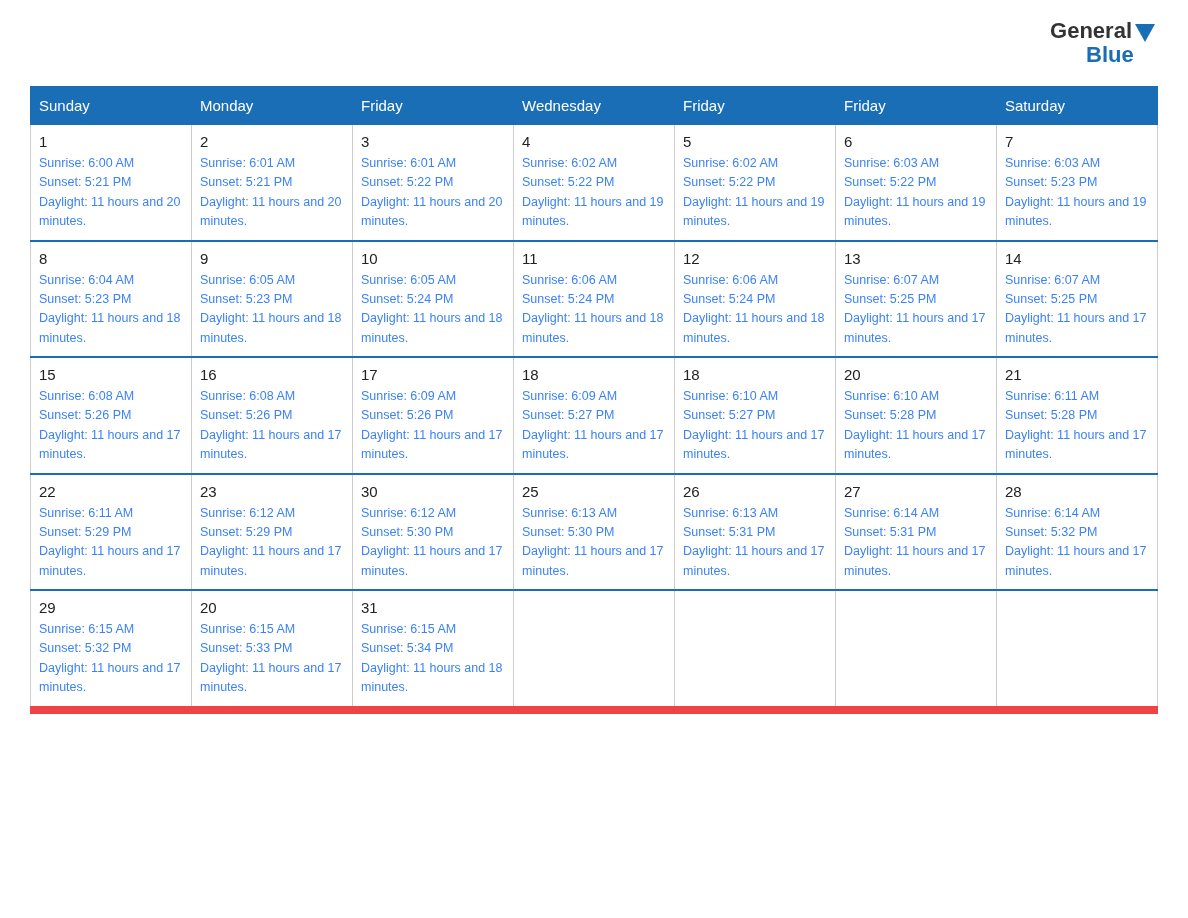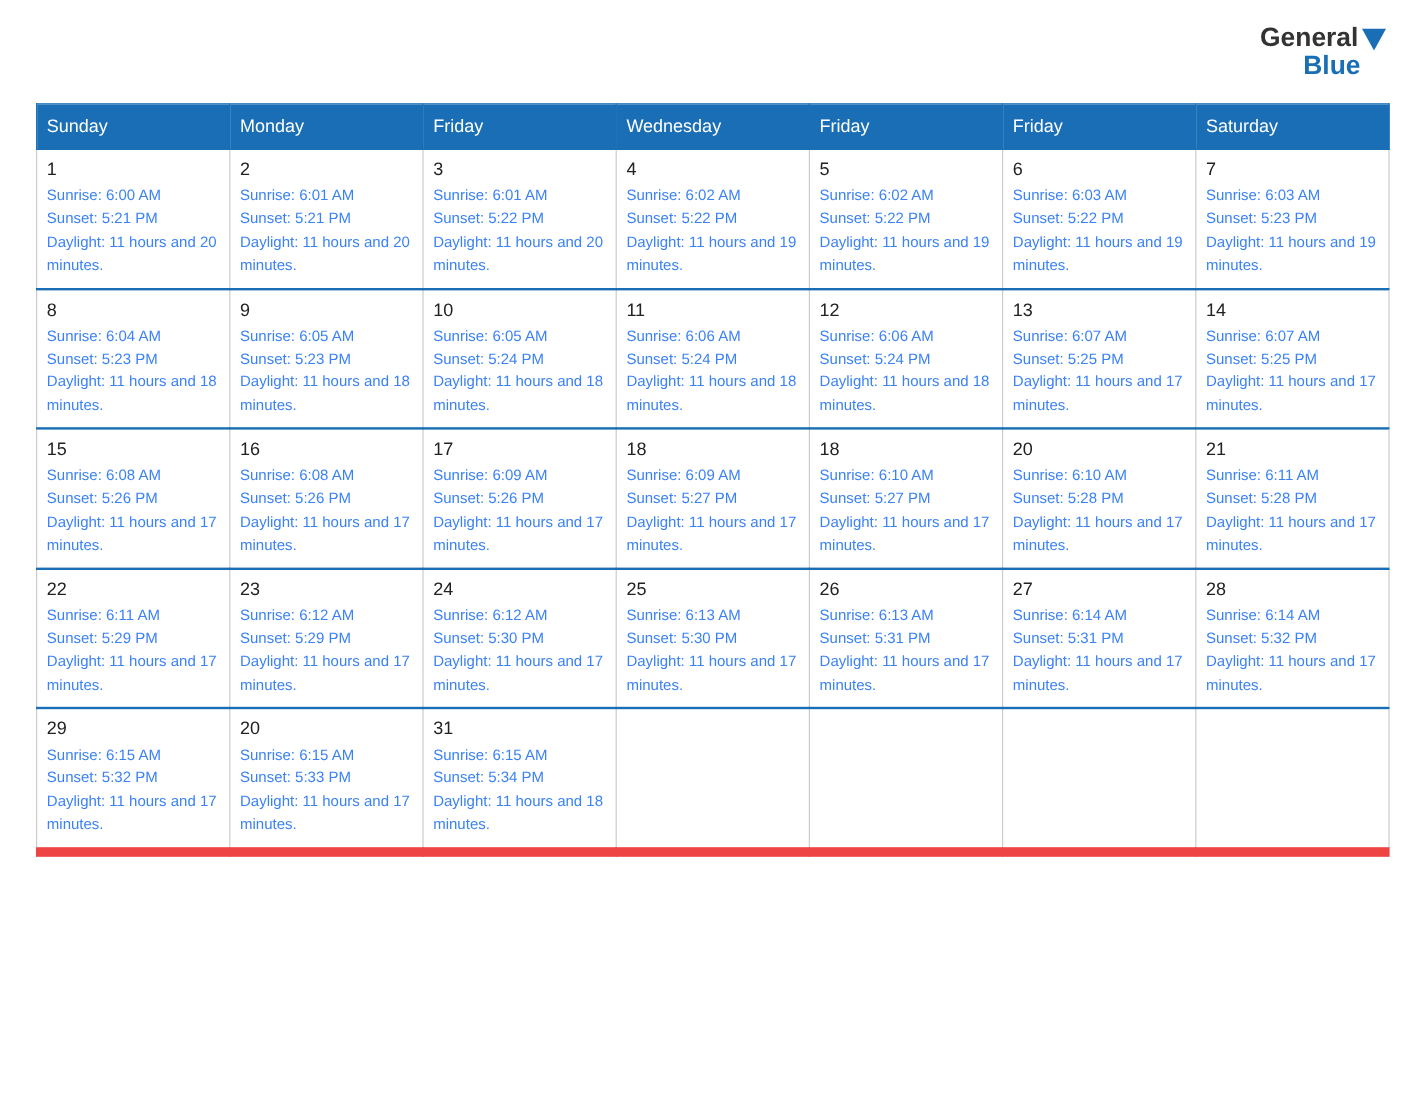--- a/index.html
+++ b/index.html
@@ -232,21 +232,21 @@
       <tr>
         <td>
           <span class="day-num">22</span>
           <div class="day-info">Sunrise: 6:11 AM<br>Sunset: 5:29 PM<br>Daylight: 11 hours and 17 minutes.</div>
         </td>
         <td>
           <span class="day-num">23</span>
           <div class="day-info">Sunrise: 6:12 AM<br>Sunset: 5:29 PM<br>Daylight: 11 hours and 17 minutes.</div>
         </td>
         <td>
-          <span class="day-num">24</span>
+          <span class="day-num">30</span>
           <div class="day-info">Sunrise: 6:12 AM<br>Sunset: 5:30 PM<br>Daylight: 11 hours and 17 minutes.</div>
         </td>
         <td>
           <span class="day-num">25</span>
           <div class="day-info">Sunrise: 6:13 AM<br>Sunset: 5:30 PM<br>Daylight: 11 hours and 17 minutes.</div>
         </td>
         <td>
           <span class="day-num">26</span>
           <div class="day-info">Sunrise: 6:13 AM<br>Sunset: 5:31 PM<br>Daylight: 11 hours and 17 minutes.</div>
         </td>

